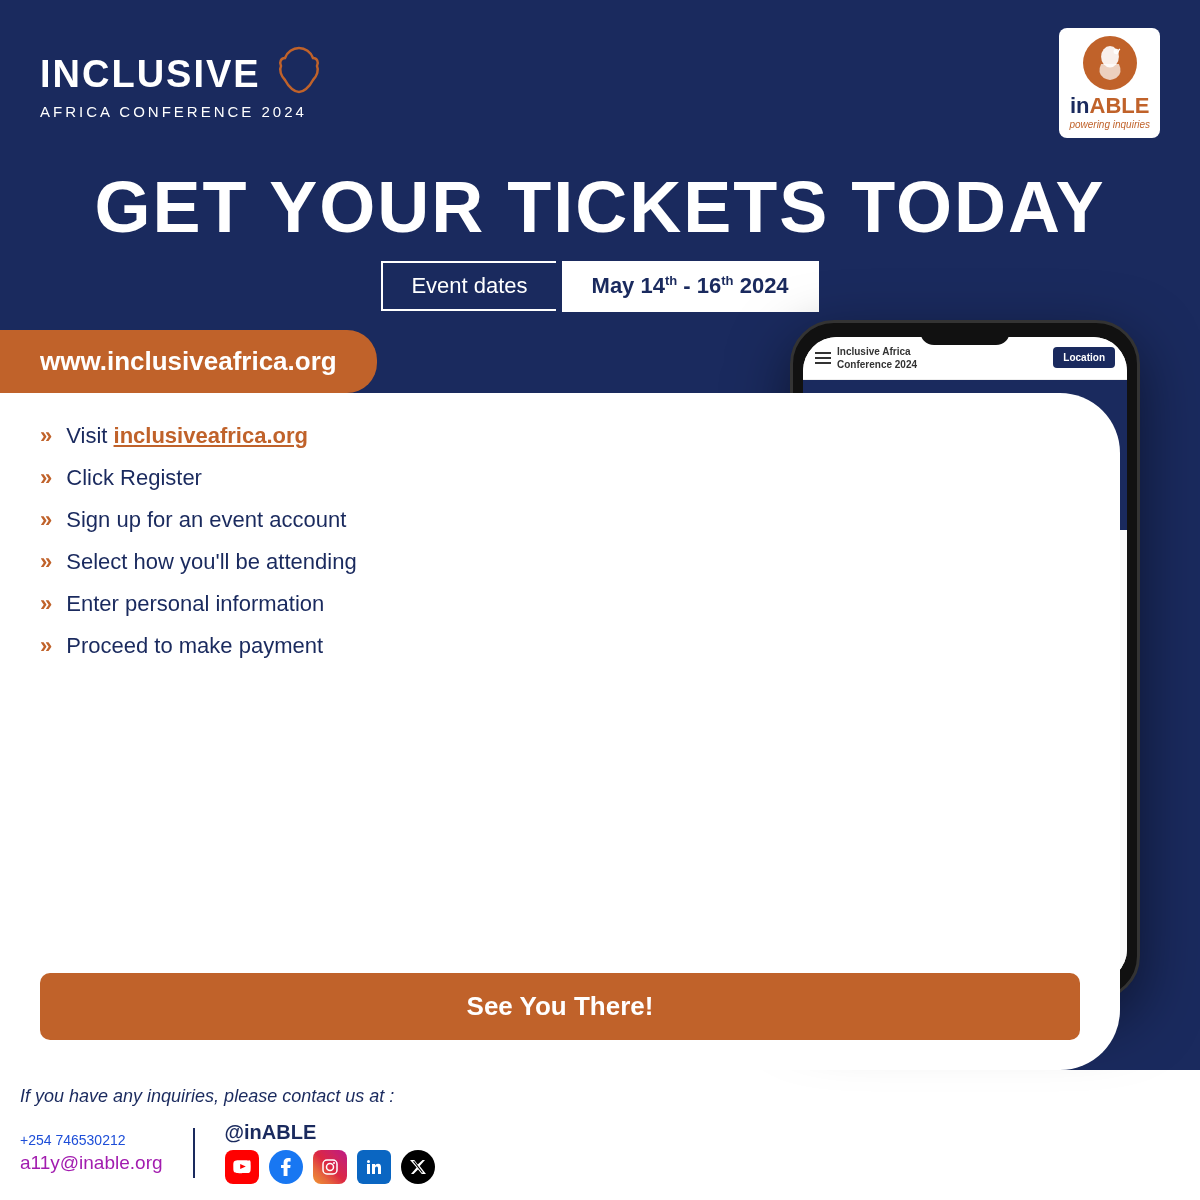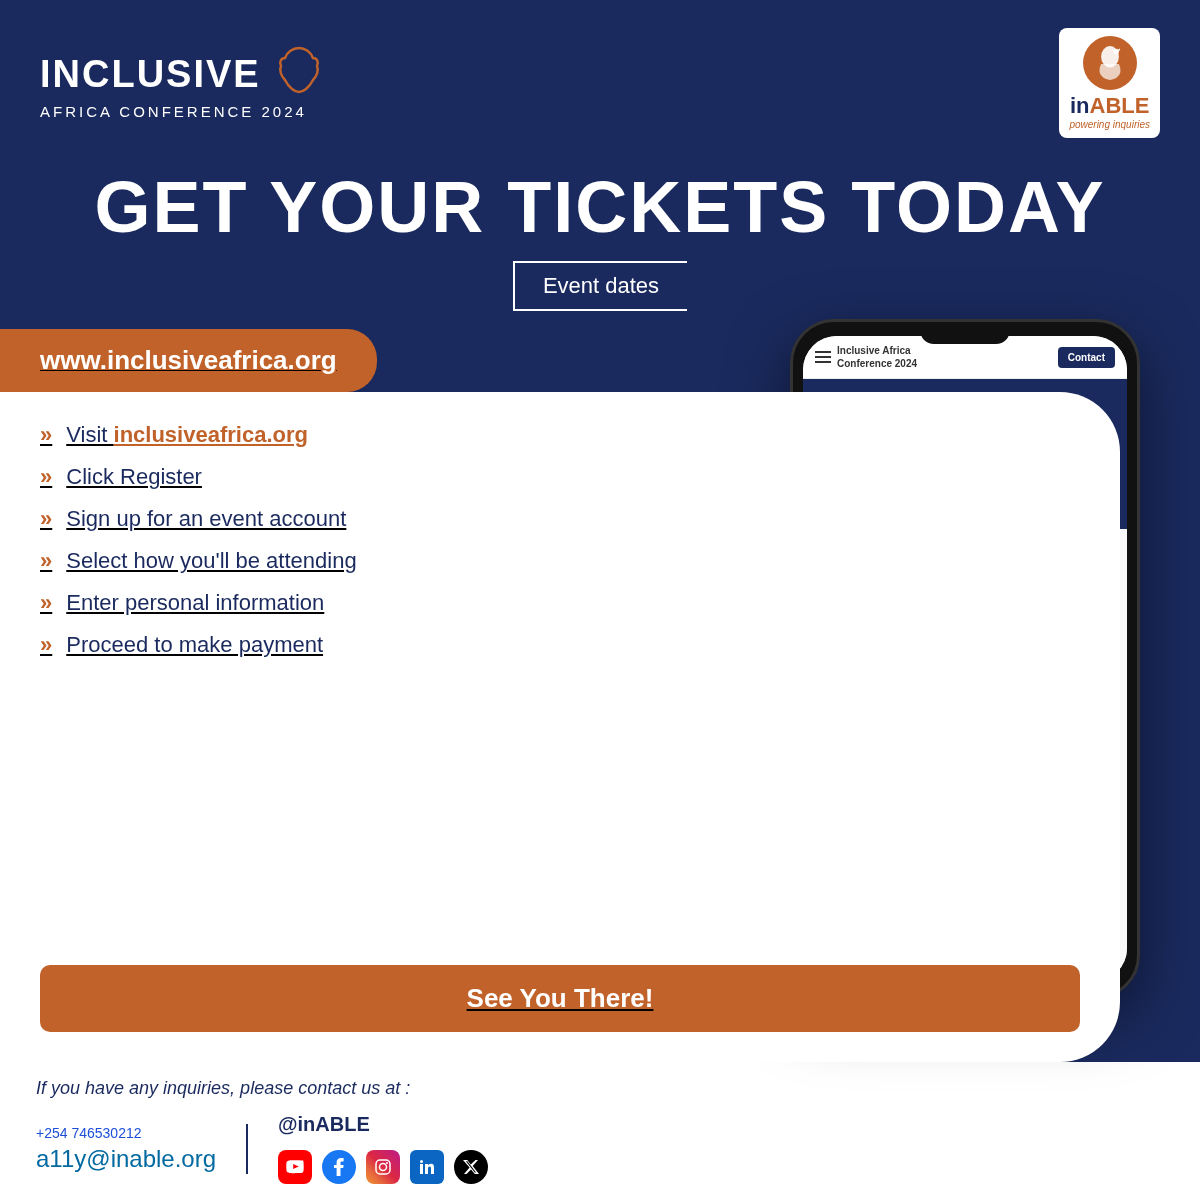--- a/index.html
+++ b/index.html
@@ -138,21 +138,20 @@
       font-size: 13px;
       vertical-align: super;
     }
 
     
     .middle-section {
       display: flex;
       flex: 1;
       position: relative;
       padding: 0 0 0 0;
-      text-decoration: underline;
     }
     .left-content {
       flex: 1;
       display: flex;
       flex-direction: column;
       padding: 0 0 0 0;
       position: relative;
       z-index: 2;
     }
 
@@ -411,21 +410,21 @@
       text-decoration: underline;
       font-size: 11px;
       text-align: center;
       display: block;
       margin-top: 8px;
     }
 
     
     .footer-section {
       background: #fff;
-      padding: 16px 36px;
+      padding: 16px 20px;
       display: flex;
       flex-direction: column;
     }
     .footer-inquiry {
       font-style: italic;
       color: #1a2a5e;
       font-size: 18px;
       margin-bottom: 14px;
     }
     .footer-row {
@@ -437,33 +436,33 @@
       display: flex;
       flex-direction: column;
       gap: 4px;
     }
     .footer-phone {
       font-size: 14px;
       font-weight: 400;
       color: #1d4ed8;
     }
     .footer-email {
-      font-size: 24px;
-      color: #0369a1;
+      font-size: 19px;
+      color: #a21caf;
     }
     .footer-divider {
       width: 2px;
       height: 50px;
       background: #1a2a5e;
       margin: 0 30px;
     }
     .footer-social {
       display: flex;
       flex-direction: column;
-      gap: 14px;
+      gap: 6px;
     }
     .footer-handle {
       font-size: 20px;
       font-weight: 700;
       color: #1a2a5e;
     }
     .social-icons-row {
       display: flex;
       gap: 10px;
       align-items: center;
@@ -523,20 +522,23 @@
         <span class="inable-text">in<span>ABLE</span></span>
         <span class="inable-sub">powering inquiries</span>
       </div>
     </div>
   </div>
 
   <div class="headline-section">
     <div class="headline-title">GET YOUR TICKETS TODAY</div>
     <div class="event-dates-row">
       <div class="event-dates-label">Event dates</div>
+      <div class="event-dates-value">
+        May 14<sup>th</sup> - 16<sup>th</sup> 2024
+      </div>
     </div>
   </div>
 
   <div class="middle-section">
     <div class="left-content">
 
       <div class="website-bar">
         <a>www.inclusiveafrica.org</a>
       </div>
 
@@ -578,21 +580,21 @@
 
           <div class="phone-topbar">
             <div class="phone-topbar-left">
               <div class="hamburger">
                 <span></span>
                   <span></span>
                   <span></span>
               </div>
               <div class="phone-topbar-title">Inclusive Africa<br>Conference 2024</div>
             </div>
-            <button class="phone-register-btn">Contact</button>
+            <button class="phone-register-btn">Location</button>
           </div>
 
           <div class="phone-banner phone-banner-wrapper">
             <div style="display:flex;align-items:center;gap:6px;position:relative;">
               <div>
                 <div class="phone-banner-inclusive">INCLUSIVE</div>
                 <div class="phone-banner-sub">AFRICA CONFERENCE 2024</div>
               </div>
               <div style="margin-left:8px;">
                 <svg width="48" height="46" viewBox="0 0 56 48" fill="none">

